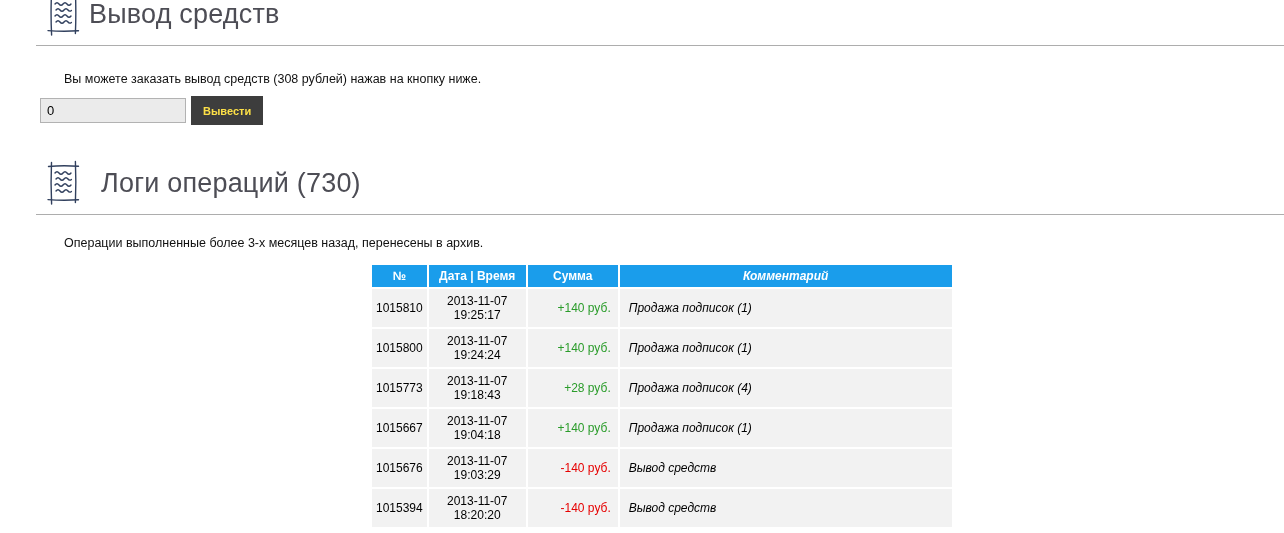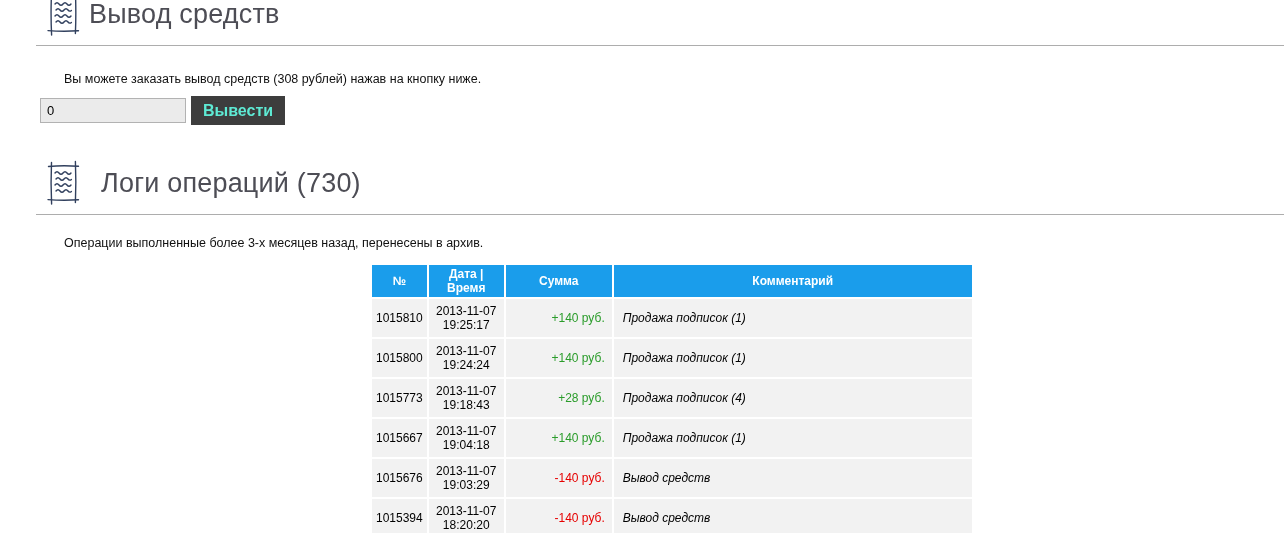--- a/index.html
+++ b/index.html
@@ -24,38 +24,38 @@
   .desc { font-size: 12.5px; color: #111; margin: 26px 0 0 64px; }
   .desc.second { margin-top: 21px; }
   .withdraw-form { display: flex; align-items: center; margin: 10px 0 0 40px; }
   .amount-input {
     width: 146px; height: 25px; background: #ebebeb;
     border: 1px solid #b2b2b2; font-size: 13px; padding: 0 6px;
     font-family: "Liberation Sans", sans-serif; color: #000;
   }
   .withdraw-button {
     margin-left: 5px; min-width: 68px; height: 29px; background: var(--button-bg, #3d3d3d);
-    color: #5eead4; font-weight: bold; font-size: 16px; border: none;
+    color: #fde047; font-weight: bold; font-size: 11px; border: none;
     font-family: "Liberation Sans", sans-serif; padding: 0 12px; cursor: pointer;
   }
   .ops-table {
     margin: 13px 0 0 370px;
     border-collapse: separate; border-spacing: 2px;
     font-size: 12px; table-layout: fixed;
   }
   .ops-table th {
     background: var(--header-blue, #1a9deb); color: #ffffff;
     font-weight: bold; font-size: 12px; height: 22px; text-align: center;
     padding: 2px 4px;
   }
   .ops-table td { background: var(--row-bg, #f2f2f2); height: 38px; padding: 2px 4px; }
   .col-id { width: 52px; }
-  .col-date { width: 75px; }
-  .col-amount { width: 106px; }
-  .col-comment { width: 358px; }
+  .col-date { width: 97px; }
+  .col-amount { width: 90px; }
+  .col-comment { width: 332px; font-style: italic; }
   td.cell-id { text-align: right; }
   td.cell-date { text-align: center; line-height: 14px; }
   td.cell-amount { text-align: right; padding-right: 7px; }
   td.cell-comment { text-align: left; padding-left: 9px; font-style: italic; }
   .positive { color: var(--positive-green, #2a9c2a); }
   .negative { color: var(--negative-red, #e60000); }
 </style>
 </head>
 <body>
 

